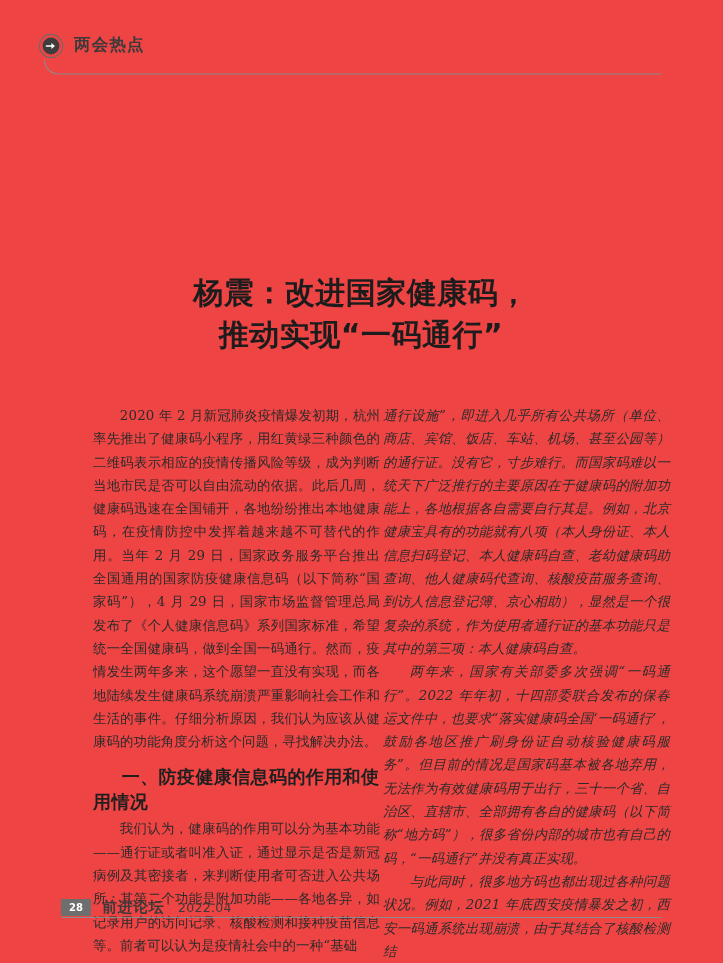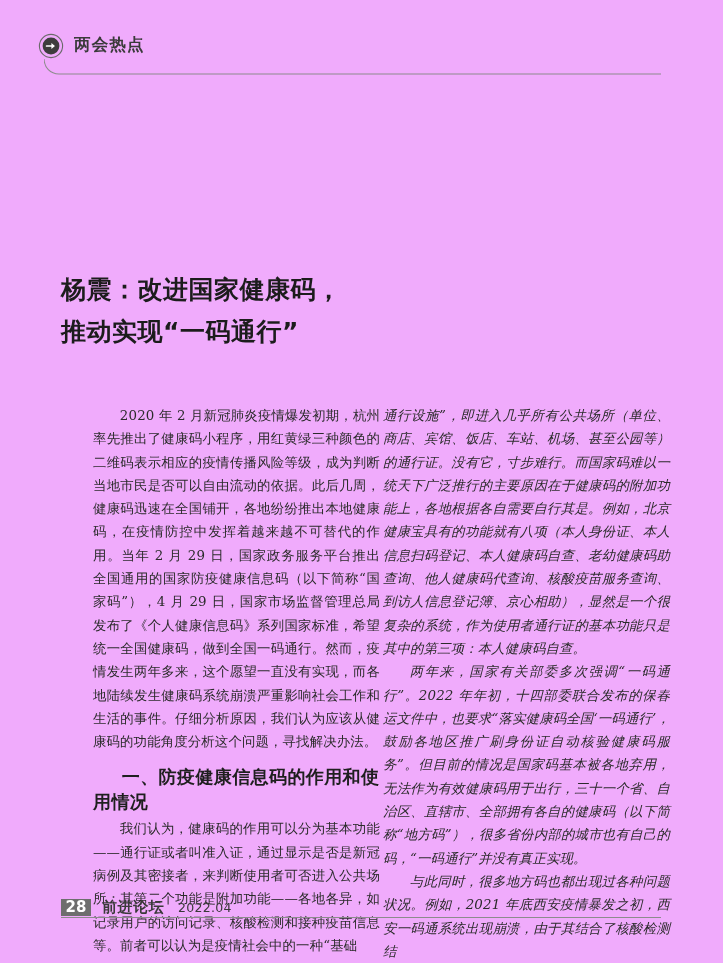--- a/index.html
+++ b/index.html
@@ -14,21 +14,21 @@
     font-family: "DejaVu Serif", "Liberation Serif", serif;
     color: #2a2a2a;
     overflow: hidden;
   }
 
   .page {
     position: absolute;
     left: 0; top: 0;
     width: 723px;
     height: 963px;
-    background: #f0abfc;
+    background: #ef4444;
   }
 
   
   .running-head {
     position: absolute;
     left: 36px;
     top: 30px;
     width: 625px;
     height: 34px;
   }
@@ -58,24 +58,24 @@
     height: 20px;
     overflow: hidden;
   }
 
   
   .article-title {
     position: absolute;
     left: 61px;
     top: 252px;
     width: 600px;
-    text-align: left;
-    font-family: "DejaVu Sans", "Liberation Sans", sans-serif;
-    font-weight: bold;
-    font-size: 25px;
+    text-align: center;
+    font-family: "DejaVu Sans", "Liberation Sans", sans-serif;
+    font-weight: bold;
+    font-size: 30px;
     line-height: 42px;
     letter-spacing: 0.5px;
     color: #1c1c1c;
   }
   .article-title .tline { display: block; }
 
   
   .columns {
     position: absolute;
     left: 61px;
@@ -127,21 +127,21 @@
   .footer-pageno {
     position: absolute;
     left: 0px;
     top: 1px;
     width: 30px;
     height: 17px;
     background: #6e6e6e;
     color: #ffffff;
     font-family: "DejaVu Sans", "Liberation Sans", sans-serif;
     font-weight: bold;
-    font-size: 15px;
+    font-size: 10px;
     line-height: 17px;
     text-align: center;
   }
   .footer-magazine {
     position: absolute;
     left: 41px;
     top: 0px;
     font-family: "DejaVu Sans", "Liberation Sans", sans-serif;
     font-weight: bold;
     font-size: 15px;

